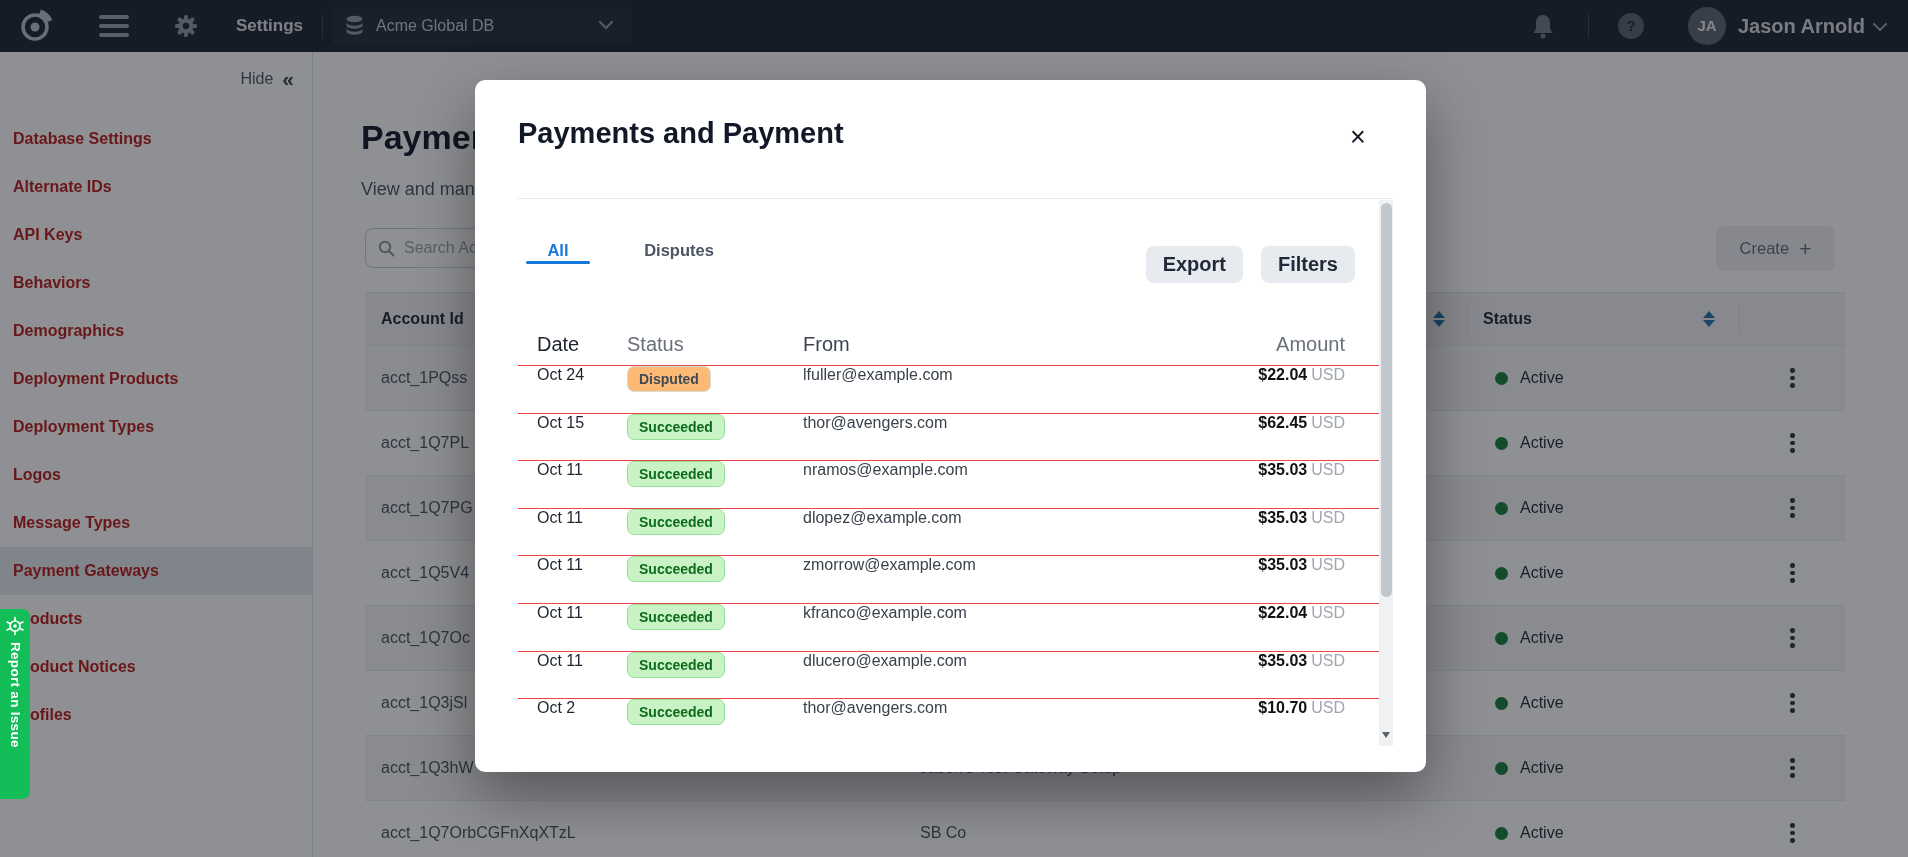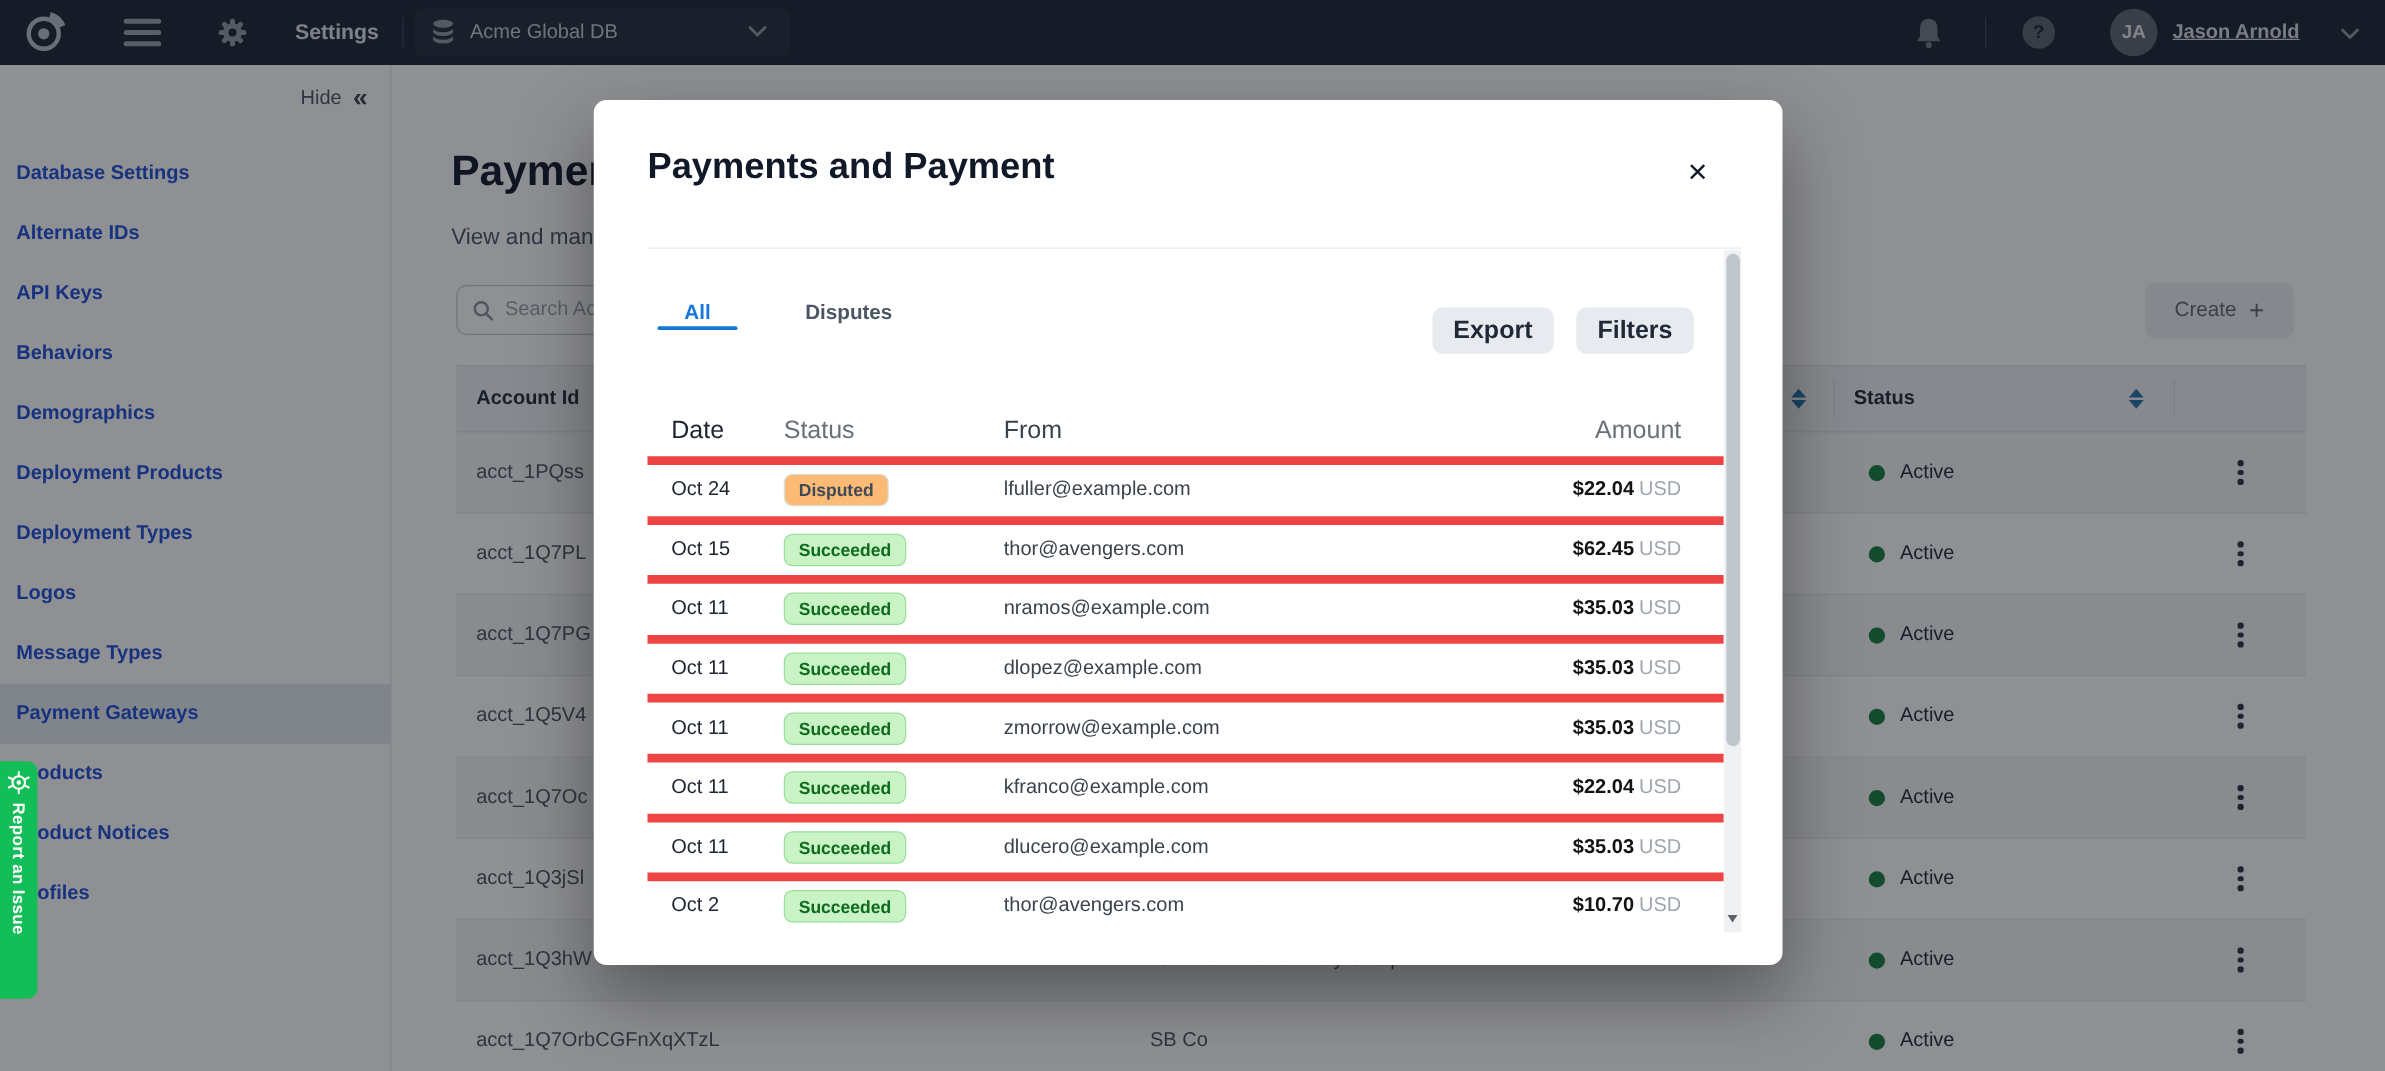--- a/index.html
+++ b/index.html
@@ -15,29 +15,29 @@
   .gear { position:absolute; left:174px; top:14px; width:24px; height:24px; }
   .settings-label { position:absolute; left:236px; top:0; height:52px; line-height:52px; color:#dfe3e8; font-size:17px; font-weight:600; }
   .tb-sep { position:absolute; top:14px; width:1px; height:24px; background:#39465a; }
   .db-dd { position:absolute; left:332px; top:7px; width:300px; height:38px; background:#222d3c; border-radius:6px; cursor:pointer; }
   .db-icon { position:absolute; left:12px; top:8px; }
   .db-name { position:absolute; left:44px; top:0; height:38px; line-height:38px; color:#c2cad4; font-size:16px; }
   .db-chev { position:absolute; right:18px; top:13px; }
   .bell { position:absolute; left:1531px; top:13px; width:24px; height:26px; cursor:pointer; }
   .help { position:absolute; left:1618px; top:13px; width:26px; height:26px; border-radius:50%; background:#59636f; color:#1b2533; font-size:15px; font-weight:700; text-align:center; line-height:26px; cursor:pointer; }
   .avatar { position:absolute; left:1688px; top:7px; width:38px; height:38px; border-radius:50%; background:#5d6673; color:#e8eaed; font-size:15px; font-weight:700; text-align:center; line-height:38px; }
-  .user-name { position:absolute; left:1738px; top:0; height:59px; line-height:52px; color:#d6dbe1; font-size:16px; font-weight:600; cursor:pointer;text-decoration:underline; }
+  .user-name { position:absolute; left:1738px; top:0; height:59px; line-height:52px; color:#d6dbe1; font-size:20px; font-weight:600; cursor:pointer; }
   .user-chev { position:absolute; left:1872px; top:22px; }
 
   
   .sidebar { position:absolute; left:0; top:52px; width:313px; height:805px; background:#ffffff; border-right:1px solid #dfe3e8; z-index:5; }
   .hide-ctl { position:absolute; top:16px; right:18px; font-size:16px; color:#4b5563; cursor:pointer; display:flex; align-items:center; gap:9px; }
   .hide-ctl .chevs { font-size:21px; color:#374151; font-weight:700; line-height:1; }
   .menu { position:absolute; top:63px; left:0; right:0; }
-  .menu-item { height:48px; display:flex; align-items:center; padding-left:13px; font-size:16px; font-weight:600; color:#1d4ed8; cursor:pointer; }
+  .menu-item { height:48px; display:flex; align-items:center; padding-left:13px; font-size:16px; font-weight:600; color:#b91c1c; cursor:pointer; }
   .menu-item.selected { background:#e3eaf2; }
 
   
   .main { position:absolute; left:313px; top:52px; right:0; bottom:0; background:#fff; }
   .page-title { position:absolute; left:48px; top:66px; font-size:34px; font-weight:700; color:#0f172a; }
   .page-sub { position:absolute; left:48px; top:127px; font-size:18px; color:#475569; }
   .search-box { position:absolute; left:52px; top:176px; width:320px; height:40px; border:1.5px solid #c6ccd4; border-radius:8px; background:#fff; }
   .search-box svg { position:absolute; left:12px; top:11px; }
   .search-box input { position:absolute; left:38px; top:0; width:270px; height:37px; border:none; outline:none; font-size:16px; color:#334155; background:transparent; font-family:inherit; }
   .search-box input::placeholder { color:#9aa3af; }
@@ -74,21 +74,21 @@
   .m-scroll { position:absolute; left:43px; top:118px; width:875px; height:548px; border-top:1px solid #e8eaee; }
   .m-tabs { position:absolute; left:0; top:42px; display:flex; }
   .m-tab { position:relative; text-align:center; font-size:16.5px; font-weight:700; cursor:pointer; padding-bottom:4px; }
   .m-tab.t-all { width:80px; color:#1677db; }
   .m-tab.t-all .underline { position:absolute; left:8px; right:8px; bottom:0; height:3.5px; background:#1677db; border-radius:2px; }
   .m-tab.t-disputes { color:#4b5563; margin-left:26px; width:110px; }
   .m-actions { position:absolute; right:38px; top:47px; display:flex; gap:18px; }
   .m-btn { height:37px; padding:0 17px; background:#e7eaee; border:none; border-radius:8px; font-size:20px; font-weight:700; color:#1f2937; font-family:inherit; cursor:pointer; }
   .mtable { position:absolute; left:0; right:14px; top:125px; }
   .mt-head { display:flex; align-items:center; height:41px; font-size:20px; color:#69707a; padding-left:19px; padding-right:34px; }
-  .mrow { display:flex; align-items:center; height:47.6px; border-top:7px solid #ef4444; padding-left:19px; padding-right:34px; font-size:16px; }
+  .mrow { display:flex; height:47.6px; border-top:1px solid #ef4444; padding-left:19px; padding-right:34px; font-size:16px; }
   .c-date { width:90px; color:#1d2430; }
   .c-status { width:176px; }
   .c-from { flex:1; color:#3a424c; }
   .c-amount { text-align:right; color:#121212; font-weight:700; white-space:nowrap; }
   .c-amount .cur { color:#a0a6ad; font-weight:400; margin-left:4px; }
   .badge { display:inline-block; padding:4px 11px; border-radius:7px; font-size:14px; font-weight:700; border:1px solid transparent; }
   .badge.succeeded { background:#c9f3c4; border-color:#98e09a; color:#0c6b1d; }
   .badge.disputed { background:#fdba74; border-color:#d3e0da; color:#3e4a57; }
   .m-scrollbar { position:absolute; right:0; top:1px; width:14px; height:546px; background:#f0f1f3; }
   .m-thumb { position:absolute; left:1.5px; top:3px; width:11px; height:394px; background:#c2c7cd; border-radius:6px; cursor:pointer; }

